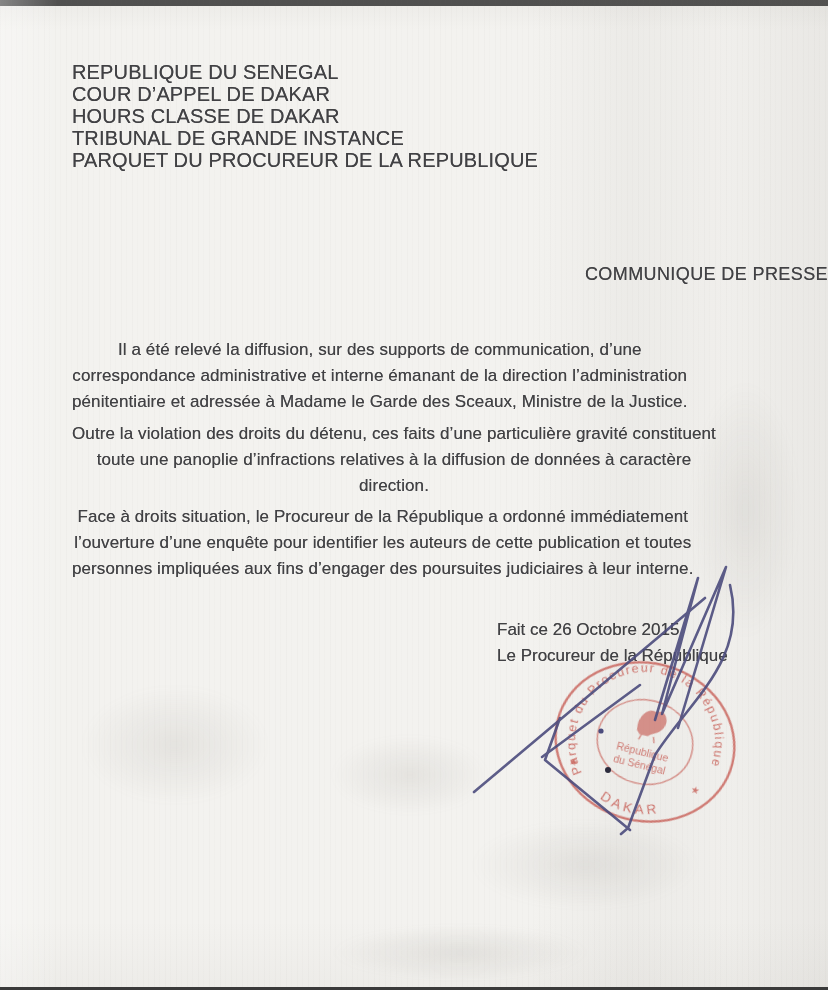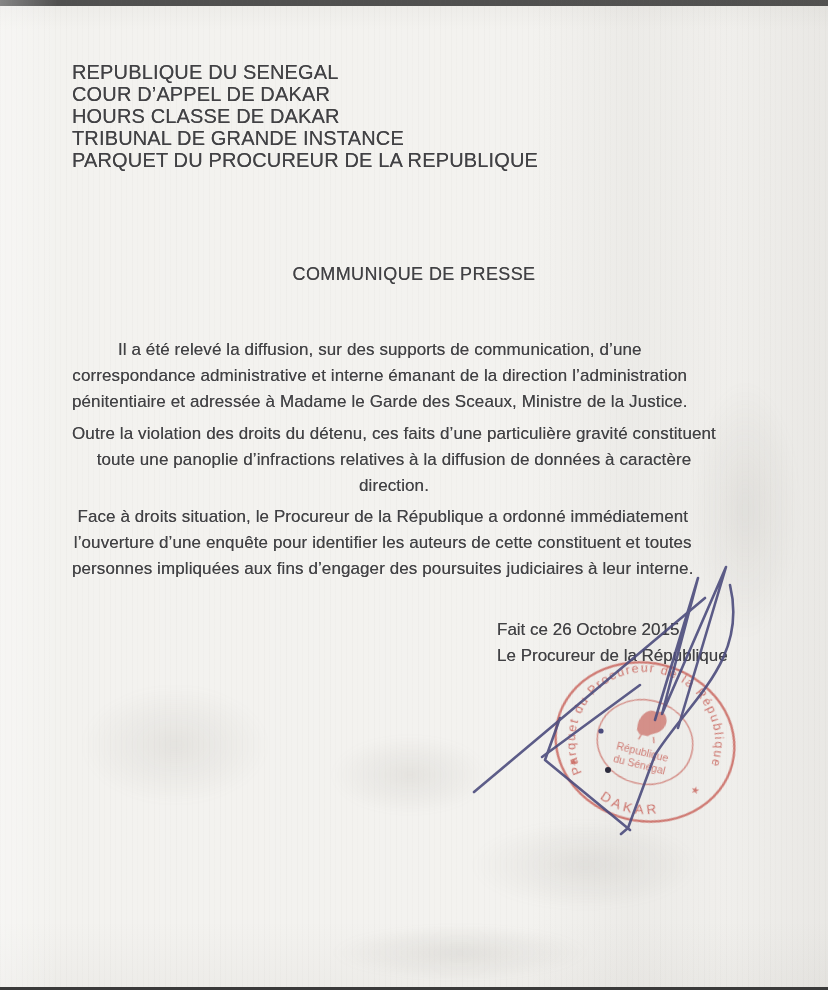--- a/index.html
+++ b/index.html
@@ -17,21 +17,21 @@
       rgba(110,105,95,.018) 5px 6px, rgba(0,0,0,0) 6px 11px);}
   .shade{position:absolute;inset:0;pointer-events:none;
     background:
       linear-gradient(90deg, rgba(255,255,255,.30) 0%, rgba(255,255,255,0) 7%),
       linear-gradient(90deg, rgba(0,0,0,0) 64%, rgba(110,105,98,.05) 76%, rgba(110,105,98,.025) 88%, rgba(100,95,88,.07) 100%),
       linear-gradient(180deg, rgba(120,115,105,.06) 0, rgba(120,115,105,0) 3%, rgba(120,115,105,0) 93%, rgba(120,115,105,.05) 100%);}
   .smudge{position:absolute;pointer-events:none;filter:blur(3px);
     background:radial-gradient(ellipse at center, rgba(125,120,112,.12), rgba(125,120,112,0) 70%);}
   .hdr{position:absolute;left:72px;top:41px;font-size:20px;line-height:22px;letter-spacing:.15px;
        text-shadow:0 0 .5px rgba(62,62,66,.75);margin-top:20px;}
-  .title{position:absolute;left:0;top:264px;width:828px;text-align:center;
+  .title{position:absolute;left:0;top:264px;width:828px;text-align:right;
        font-size:18px;letter-spacing:.4px;text-shadow:0 0 .5px rgba(62,62,66,.75);}
   .para{position:absolute;left:72px;font-size:17px;line-height:26px;letter-spacing:.1px;
        text-shadow:0 0 .5px rgba(62,62,66,.7);text-align:center;}
   .p1{top:337px}.p2{top:421px}.p3{top:504px}
   .closing{position:absolute;left:497px;top:617px;font-size:17px;line-height:26px;
        text-shadow:0 0 .5px rgba(62,62,66,.7);}
   .stamp{position:absolute;left:528px;top:642px;width:234px;height:200px;
        transform:rotate(14deg);transform-origin:50% 50%;opacity:.85;filter:blur(.3px);}
   .sig{position:absolute;left:420px;top:545px;width:340px;height:300px;}
 </style>
@@ -66,21 +66,21 @@
     <div>correspondance administrative et interne émanant de la direction l’administration</div>
     <div>pénitentiaire et adressée à Madame le Garde des Sceaux, Ministre de la Justice.</div>
   </div>
   <div class="para p2">
     <div>Outre la violation des droits du détenu, ces faits d’une particulière gravité constituent</div>
     <div>toute une panoplie d’infractions relatives à la diffusion de données à caractère</div>
     <div>direction.</div>
   </div>
   <div class="para p3">
     <div>Face à droits situation, le Procureur de la République a ordonné immédiatement</div>
-    <div>l’ouverture d’une enquête pour identifier les auteurs de cette constituent et toutes</div>
+    <div>l’ouverture d’une enquête pour identifier les auteurs de cette publication et toutes</div>
     <div>personnes impliquées aux fins d’engager des poursuites judiciaires à leur interne.</div>
   </div>
 
   <div class="closing">
     <div>Fait ce 26 Octobre 2015</div>
     <div>Le Procureur de la République</div>
   </div>
 
   <svg class="stamp" viewBox="0 0 234 200">
     <defs>

